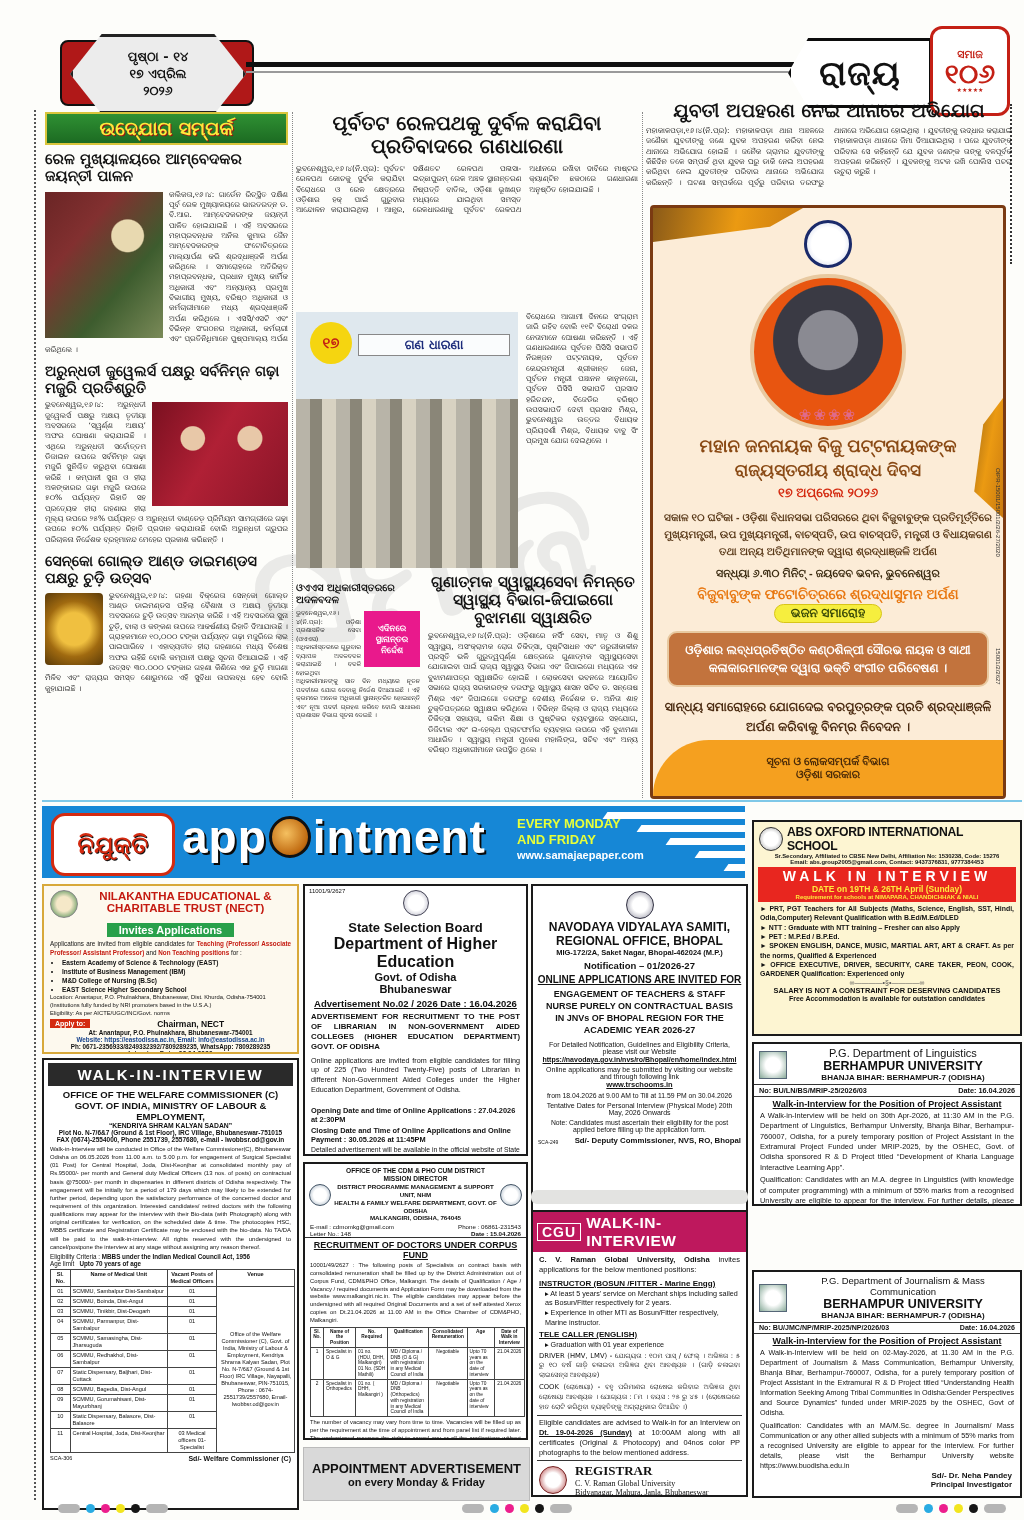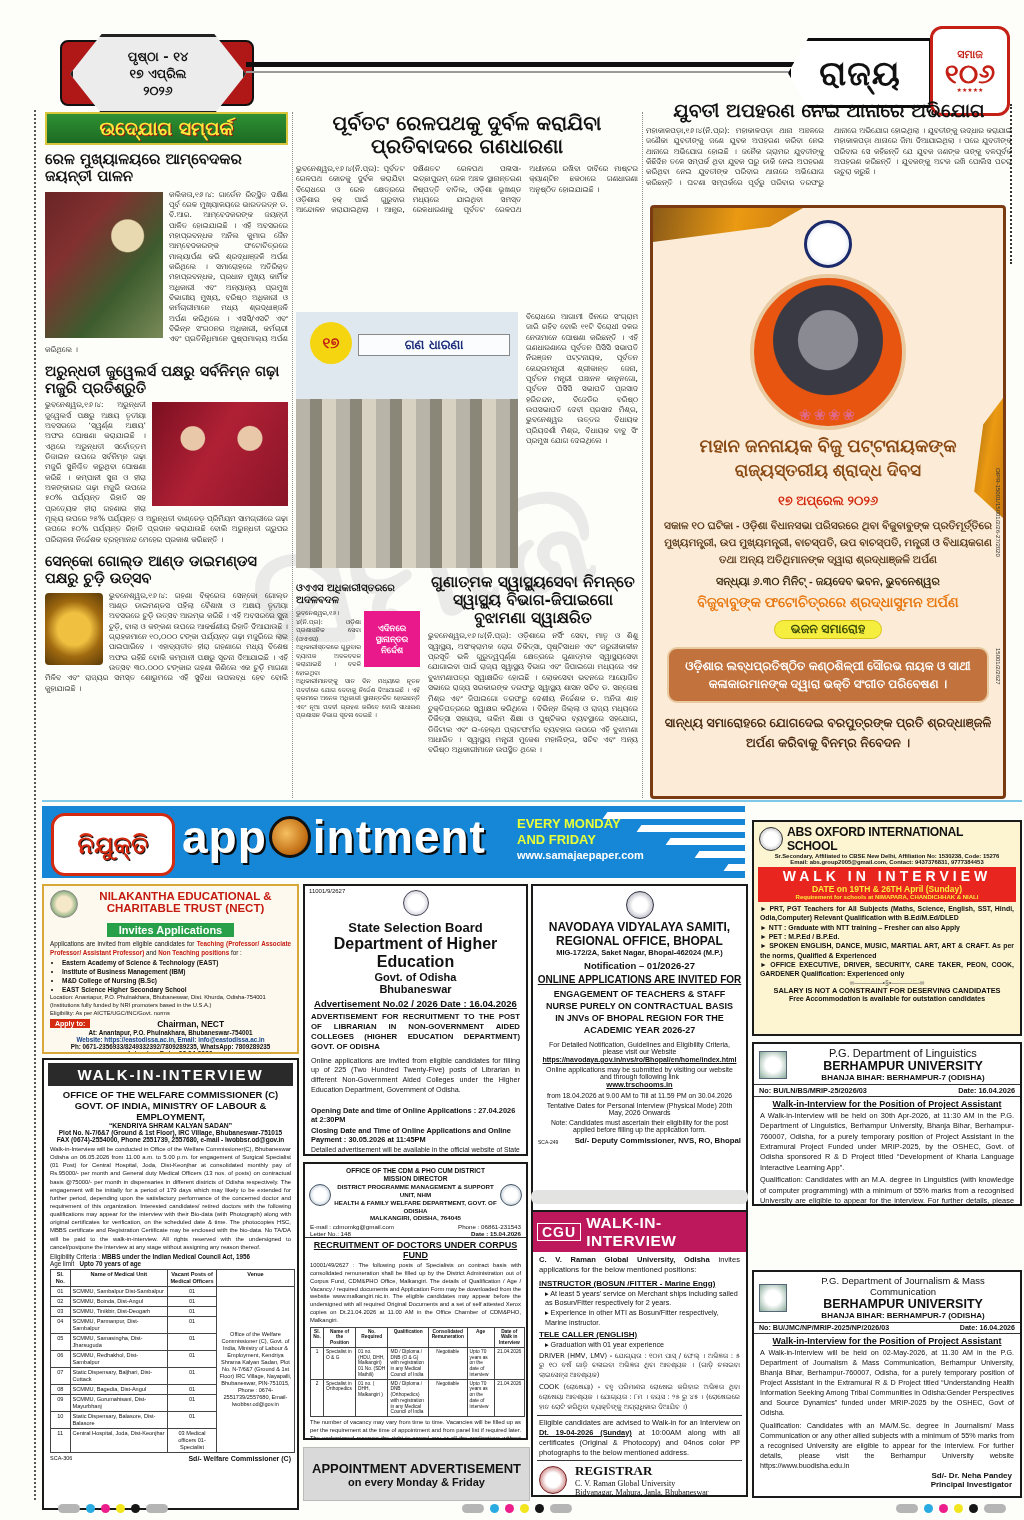--- a/index.html
+++ b/index.html
@@ -136,27 +136,31 @@
 
   <div class="abs mem" style="left:650px;top:205px;width:350px;height:588px">
     <div class="mem-rib" style="left:0;top:0;width:150px;height:34px;clip-path:polygon(0 0,100% 0,78% 55%,0 100%)"></div>
     <div class="mem-rib" style="right:0;top:190px;width:36px;height:120px;clip-path:polygon(100% 0,100% 100%,20% 78%,45% 22%)"></div>
     <div style="position:absolute;left:50%;top:12px;transform:translateX(-50%);width:42px;height:42px;border-radius:50%;border:3px solid #1a2a6a;background:radial-gradient(circle,#fff 55%,#c8d0e8 100%)"></div>
     <div style="position:absolute;left:50%;top:66px;transform:translateX(-50%);width:148px;height:148px;border-radius:50%;border:4px solid #e8c9a0;background:radial-gradient(circle at 50% 42%,#8a8a92 0 26%,#3a3a44 27% 48%,#e85510 49% 100%)"></div>
     <div style="position:absolute;left:50%;top:198px;transform:translateX(-50%);font-size:15px;letter-spacing:2px;color:#e06a8a">❀❀❀❀</div>
     <div style="position:absolute;left:10px;right:10px;top:228px;text-align:center">
       <div class="b" style="font-size:18px;color:#8a4a15">ମହାନ ଜନନାୟକ ବିଜୁ ପଟ୍ଟନାୟକଙ୍କ</div>
       <div class="b" style="font-size:17px;color:#8a4a15;margin-top:4px">ରାଜ୍ୟସ୍ତରୀୟ ଶ୍ରାଦ୍ଧ ଦିବସ</div>
-      <div class="b" style="font-size:13px;color:#d42a10;margin-top:12px">୧୭ ଅପ୍ରେଲ ୨୦୨୬</div>
+      <div class="b" style="font-size:13px;color:#d42a10;margin-top:4px">୧୭ ଅପ୍ରେଲ ୨୦୨୬</div>
       <div style="font-size:10.5px;color:#5a3a1a;margin-top:8px;line-height:1.6;font-weight:bold">ସକାଳ ୧୦ ଘଟିକା - ଓଡ଼ିଶା ବିଧାନସଭା ପରିସରରେ ଥିବା ବିଜୁବାବୁଙ୍କ ପ୍ରତିମୂର୍ତ୍ତିରେ ମୁଖ୍ୟମନ୍ତ୍ରୀ, ଉପ ମୁଖ୍ୟମନ୍ତ୍ରୀ, ବାଚସ୍ପତି, ଉପ ବାଚସ୍ପତି, ମନ୍ତ୍ରୀ ଓ ବିଧାୟକଗଣ ତଥା ଅନ୍ୟ ଅତିଥିମାନଙ୍କ ଦ୍ୱାରା ଶ୍ରଦ୍ଧାଞ୍ଜଳି ଅର୍ପଣ</div>
       <div class="b" style="font-size:11px;color:#3a2a10;margin-top:8px">ସନ୍ଧ୍ୟା ୬.୩୦ ମିନିଟ୍  - ଜୟଦେବ ଭବନ, ଭୁବନେଶ୍ୱର</div>
       <div class="b" style="font-size:14px;color:#e87710;margin-top:6px">ବିଜୁବାବୁଙ୍କ ଫଟୋଚିତ୍ରରେ ଶ୍ରଦ୍ଧାସୁମନ ଅର୍ପଣ</div>
-      <div style="margin-top:8px"><span class="pill">ଭଜନ ସମାରୋହ</span></div>
+      <div style=""><span class="pill">ଭଜନ ସମାରୋହ</span></div>
       <div class="brownbox" style="margin:8px 4px 0">ଓଡ଼ିଶାର ଲବ୍ଧପ୍ରତିଷ୍ଠିତ କଣ୍ଠଶିଳ୍ପୀ ସୌରଭ ନାୟକ ଓ ସାଥୀ କଳାକାରମାନଙ୍କ ଦ୍ୱାରା ଭକ୍ତି ସଂଗୀତ ପରିବେଷଣ ।</div>
       <div class="b" style="font-size:12.5px;color:#4a2a10;margin-top:10px;line-height:1.6">ସାନ୍ଧ୍ୟ ସମାରୋହରେ ଯୋଗଦେଇ ବରପୁତ୍ରଙ୍କ ପ୍ରତି ଶ୍ରଦ୍ଧାଞ୍ଜଳି ଅର୍ପଣ କରିବାକୁ ବିନମ୍ର ନିବେଦନ ।</div>
+    </div>
+    <div class="memfoot">
+      <div class="b" style="font-size:11px;color:#4a2a08">ସୂଚନା ଓ ଲୋକସମ୍ପର୍କ ବିଭାଗ</div>
+      <div class="b" style="font-size:11px;color:#4a2a08">ଓଡ଼ିଶା ସରକାର</div>
     </div>
     <div class="vtext" style="position:absolute;right:2px;top:260px">OIPR-15001/15001/2/26-27/2020</div>
     <div class="vtext" style="position:absolute;right:2px;top:440px">15001/2/2627</div>
   </div>
 
   <div class="abs appbanner">
     <div class="nij odh">
       <span style="font-size:24px;font-weight:bold;color:#d42a10;text-shadow:1px 1px 0 #111">ନିଯୁକ୍ତି</span>
     </div>
     <div style="position:absolute;left:140px;top:4px;display:flex;align-items:center">

